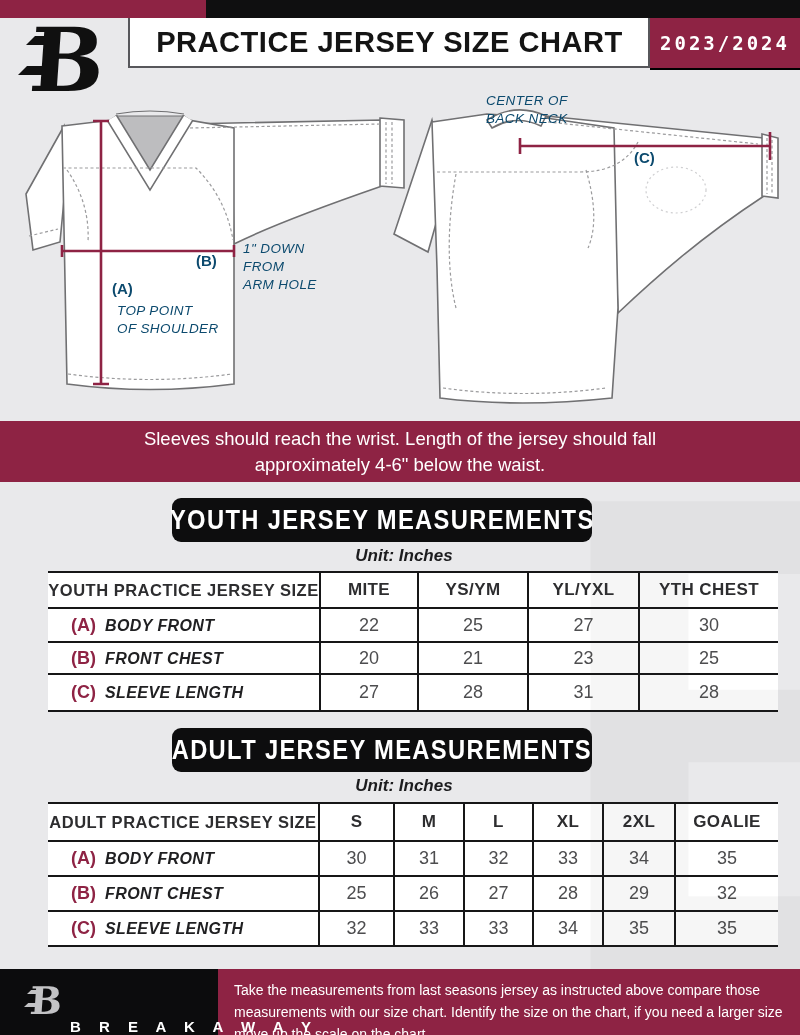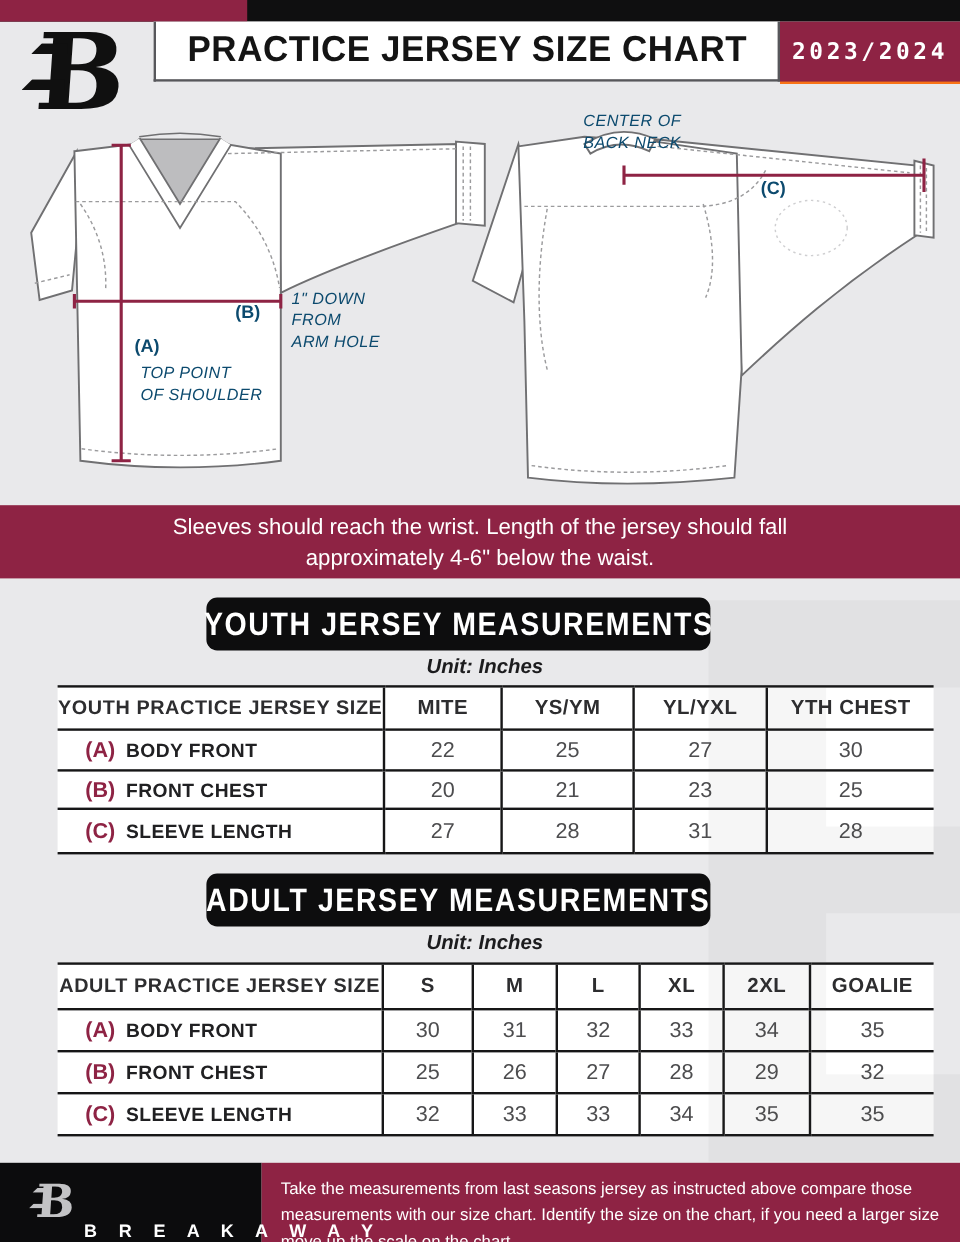--- a/index.html
+++ b/index.html
@@ -10,21 +10,21 @@
 
   
   .topbar-black{left:0;top:0;width:800px;height:18px;background:#0f0f10;}
   .topbar-maroon{left:0;top:0;width:206px;height:18px;background:#8E2344;}
   .title-box{left:128px;top:18px;width:522px;height:50px;background:#ffffff;
              border:2px solid #57575b;border-top:none;box-sizing:border-box;
              display:flex;align-items:center;justify-content:center;}
   .title-box span{font-size:30px;font-weight:bold;color:#141414;letter-spacing:.5px;
                   transform:scaleX(.97);white-space:nowrap;}
   .season-box{left:650px;top:18px;width:150px;height:52px;background:#8E2344;
-              border-bottom:2px solid #f97316;box-sizing:border-box;
+              border-bottom:2px solid #000000;box-sizing:border-box;
               display:flex;align-items:center;justify-content:center;}
   .season-box span{font-family:"DejaVu Sans Mono",monospace;font-size:19px;font-weight:bold;
                    color:#fff;letter-spacing:3px;}
 
   
   .logo-b{left:30px;top:20px;width:90px;height:96px;}
   .logo-b .glyph{font-family:"DejaVu Serif",serif;font-weight:bold;font-size:88px;
                  line-height:.92;display:block;color:#101010;transform:skewX(-4deg);}
   .logo-b .arm{position:absolute;background:#101010;height:9px;}
   .logo-b .arm.top{width:30px;left:-4px;top:16px;clip-path:polygon(30% 0,100% 0,100% 100%,0 100%);}
@@ -51,21 +51,21 @@
   
   table.size{position:absolute;left:48px;width:730px;border-collapse:collapse;table-layout:fixed;}
   table.size td,table.size th{background:#fff;border-top:2px solid #161617;padding:0;
                               text-align:center;vertical-align:middle;}
   table.size tr:last-child td{border-bottom:2px solid #161617;margin-top:40px;}
   table.size .vd{border-left:2px solid #161617;}
   table.size th{font-size:17px;font-weight:bold;color:#2d2d2f;letter-spacing:.4px;}
   table.size th.lblcol{font-size:16.5px;font-weight:600;letter-spacing:.5px;}
   table.size td.lbl{text-align:left;padding-left:23px;}
   .rowkey{color:#8E2344;font-weight:bold;font-size:18px;margin-right:9px;}
-  .rowlbl{font-size:16px;font-weight:600;color:#202022;letter-spacing:.4px;}
+  .rowlbl{font-size:16px;font-weight:600;color:#202022;letter-spacing:.4px;font-style:italic;}
   table.size td.val{font-size:18px;color:#4d4d4f;}
 
   
   .watermark{left:545px;top:468px;font-size:680px;line-height:.78;font-weight:bold;
              color:rgba(70,70,82,.05);pointer-events:none;z-index:6;}
 
   
   .footer-black{left:0;top:969px;width:218px;height:66px;background:#0c0c0d;}
   .footer-maroon{left:218px;top:969px;width:582px;height:66px;background:#8E2344;
                  box-sizing:border-box;padding:10px 14px 0 16px;color:#fff;

